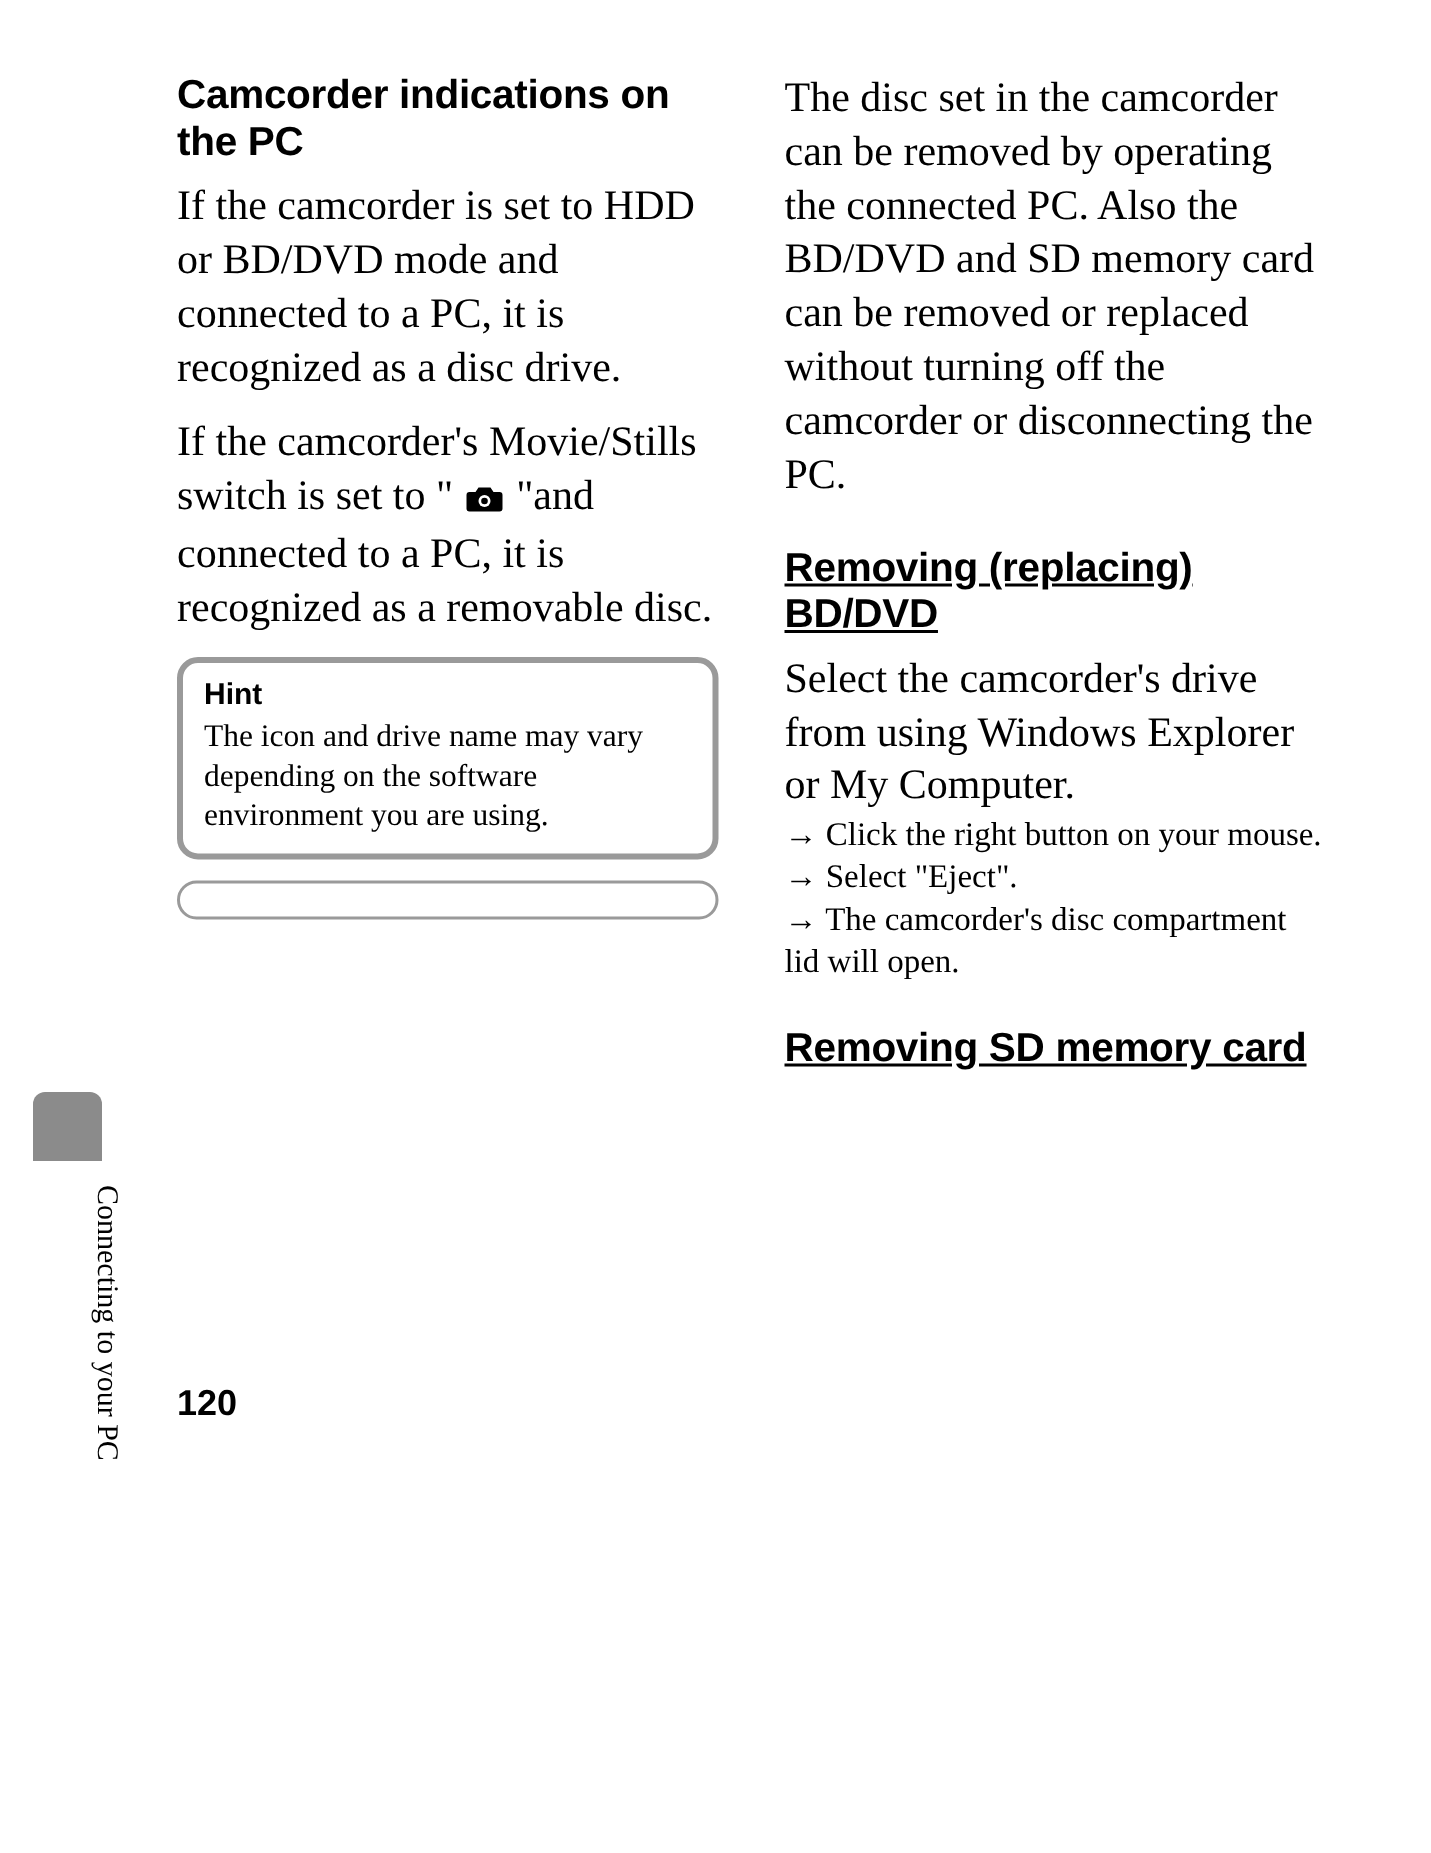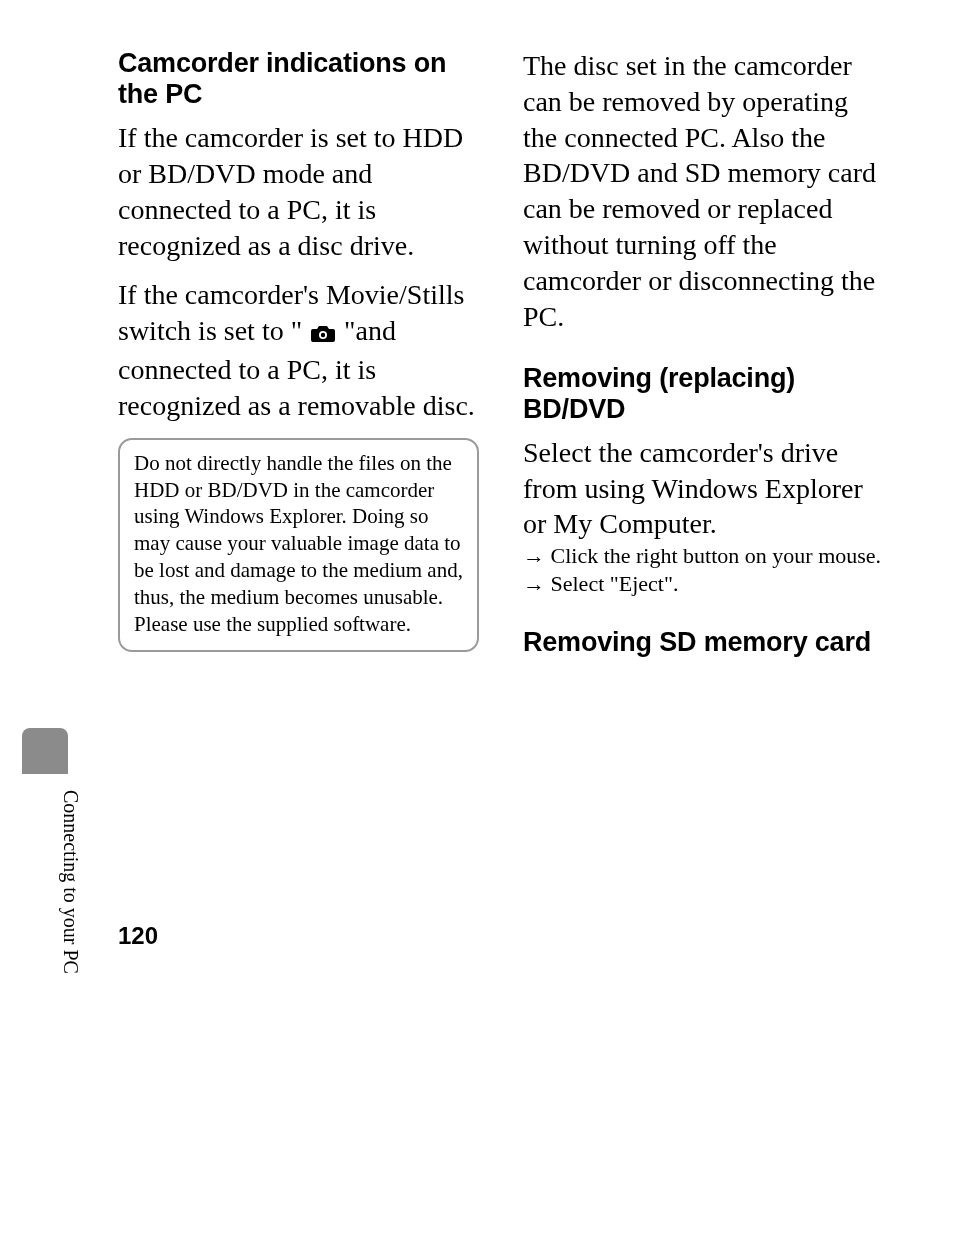--- a/index.html
+++ b/index.html
@@ -17,21 +17,21 @@
   .camera-icon { display: inline-block; vertical-align: -3px; }
   .callout { border-radius: 14px; padding: 10px 14px 12px 14px; margin-top: 14px; margin-bottom: 14px; }
   .callout.hint { border: 4px solid #9a9a9a; }
   .callout.note { border: 2px solid #9a9a9a; }
   .callout-label { font-family: Arial, Helvetica, sans-serif; font-weight: 900; font-size: 20px; margin-bottom: 2px; }
   .callout-body { font-size: 21px; line-height: 1.28; }
   .side-tab { position: absolute; left: 22px; top: 728px; width: 46px; height: 46px; background: #8b8b8b; border-top-left-radius: 8px; border-top-right-radius: 8px; }
   .side-label { position: absolute; left: 59px; top: 790px; font-family: "Times New Roman", serif; font-size: 20px; writing-mode: vertical-rl; }
   .page-number { position: absolute; left: 118px; bottom: 36px; font-family: Arial, Helvetica, sans-serif; font-weight: 900; font-size: 24px; }
   .step-line { font-size: 22px; line-height: 1.28; }
-  .spacer-top { margin-top: 28px; }
+  .spacer-top { margin-top: 28px; text-decoration: underline; }
 </style>
 </head>
 <body>
 
 <div class="page">
 
   <div class="columns">
 
     <div class="col">
       <h2 class="section-title">Camcorder indications on the PC</h2>
@@ -43,35 +43,39 @@
         <span class="camera-icon">
           <svg width="28" height="20" viewBox="0 0 28 20">
             <path d="M4 6 h4 l2 -3 h8 l2 3 h4 a2 2 0 0 1 2 2 v9 a2 2 0 0 1 -2 2 h-20 a2 2 0 0 1 -2 -2 v-9 a2 2 0 0 1 2 -2 z" fill="#000"></path>
             <circle cx="14" cy="12" r="4" fill="#fff"></circle>
             <circle cx="14" cy="12" r="2.2" fill="#000"></circle>
           </svg>
         </span>
         <span>"and connected to a PC, it is recognized as a removable disc.</span>
       </p>
 
+      <div class="callout hint">
+        <div class="callout-label">Hint</div>
+        <div class="callout-body">The icon and drive name may vary depending on the software environment you are using.</div>
+      </div>
 
       <div class="callout note">
-        <div class="callout-body">Do not directly handle the files on the HDD or BD/DVD in the camcorder using Windows Explorer. Doing so may cause your valuable image data to be lost and damage to the medium and, thus, the medium becomes unusable. Please use the supplied software.</div>
       </div>
     </div>
 
     <div class="col">
 
       <p class="body">The disc set in the camcorder can be removed by operating the connected PC. Also the BD/DVD and SD memory card can be removed or replaced without turning off the camcorder or disconnecting the PC.</p>
 
       <h2 class="section-title spacer-top">Removing (replacing) BD/DVD</h2>
 
       <p class="body nomargin">Select the camcorder's drive from using Windows Explorer or My Computer.</p>
       <div class="step-line"><span class="arrow">→</span><span> Click the right button on your mouse.</span></div>
       <div class="step-line"><span class="arrow">→</span><span> Select "Eject".</span></div>
+      <div class="step-line"><span class="arrow">→</span><span> The camcorder's disc compartment lid will open.</span></div>
 
 
       <h2 class="section-title spacer-top">Removing SD memory card</h2>
 
     </div>
 
   </div>
 
   <div class="side-tab"></div>
   <div class="side-label">Connecting to your PC</div>

